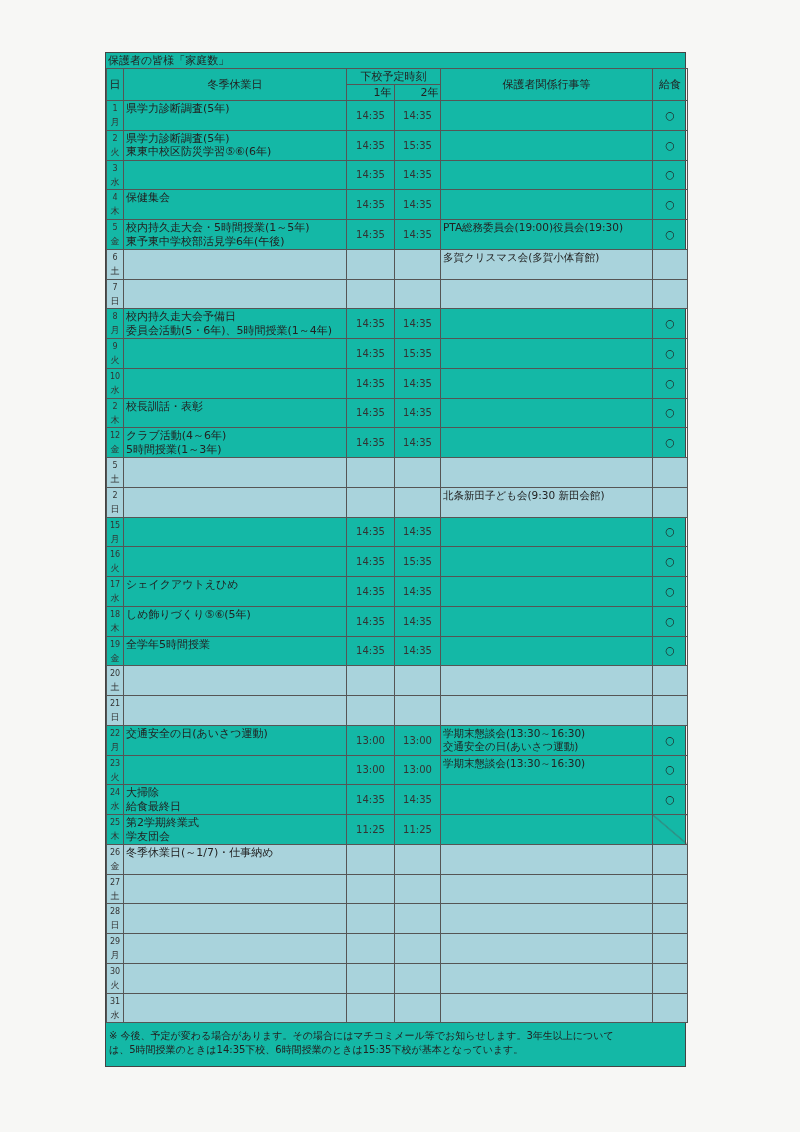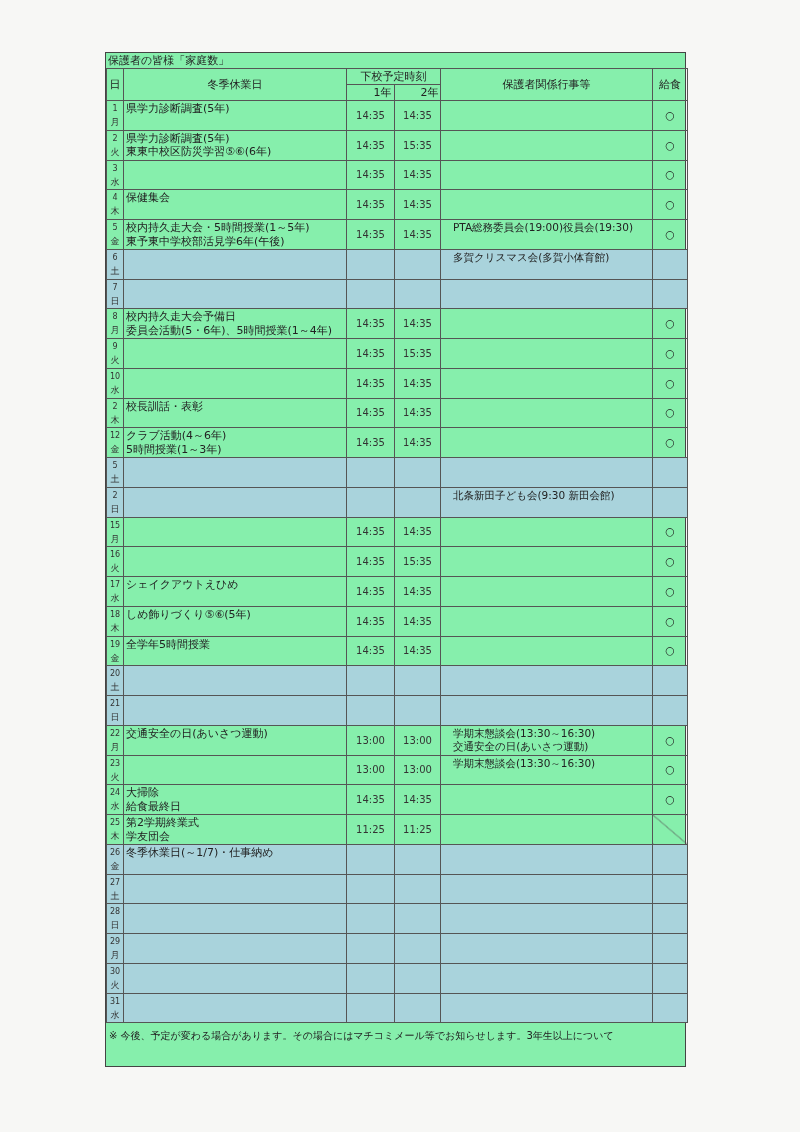--- a/index.html
+++ b/index.html
@@ -10,21 +10,21 @@
     font-family: "DejaVu Sans", "Liberation Sans", sans-serif;
     color: #222;
     overflow: hidden;
   }
   .sheet {
     position: absolute;
     left: 105px; top: 52px;
     width: 581px;
     border: 1.5px solid #444;
     box-sizing: border-box;
-    background: #86efac;
+    background: #14b8a6;
   }
   .title-row {
     height: 15px;
     font-size: 11px;
     line-height: 15px;
     padding-left: 2px;
     position: relative;
     white-space: nowrap;
   }
   .title-row2 { height: 17px; line-height: 17px; }
@@ -76,21 +76,21 @@
   td.time {
     font-size: 10px;
     text-align: center;
     vertical-align: middle;
     color: #333;
   }
   td.parent {
     font-size: 10.5px;
     vertical-align: top;
     line-height: 13.5px;
-    padding: 1px 0 0 12px;
+    padding: 1px 0 0 2px;
     white-space: nowrap;
   }
   td.lunch {
     font-size: 11px;
     text-align: center;
     vertical-align: middle;
     position: relative;
   }
   td.lunch.diag {
     background-image: linear-gradient(to top right, transparent calc(50% - 0.6px), #555 50%, transparent calc(50% + 0.6px));
@@ -519,14 +519,15 @@
           <td class="time"></td>
           <td class="time"></td>
           <td class="parent"></td>
           <td class="lunch"></td>
         </tr>
       </tbody>
   </table>
 
   <div class="note">
     <span class="line">※  今後、予定が変わる場合があります。その場合にはマチコミメール等でお知らせします。3年生以上について</span>
+    <span class="line">は、5時間授業のときは14:35下校、6時間授業のときは15:35下校が基本となっています。</span>
   </div>
 </div>
 
 </body></html>

